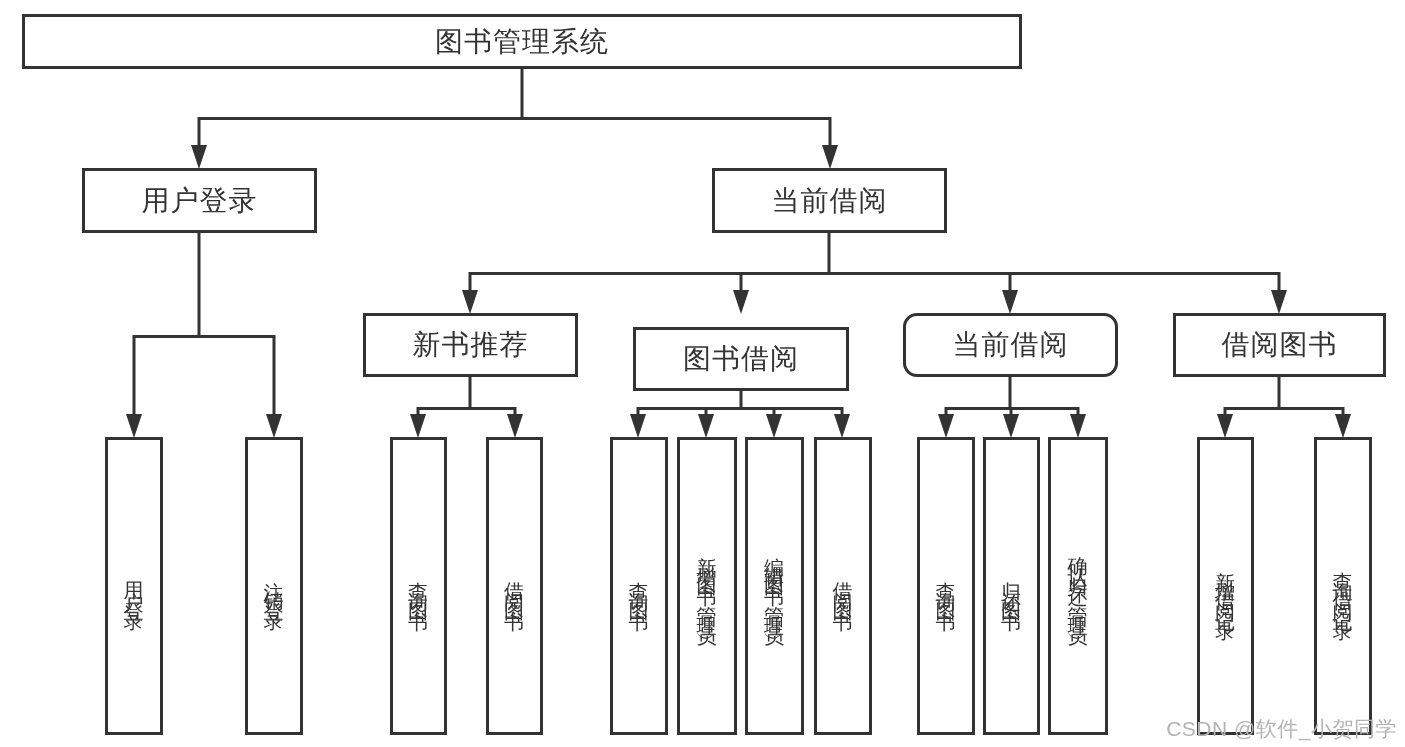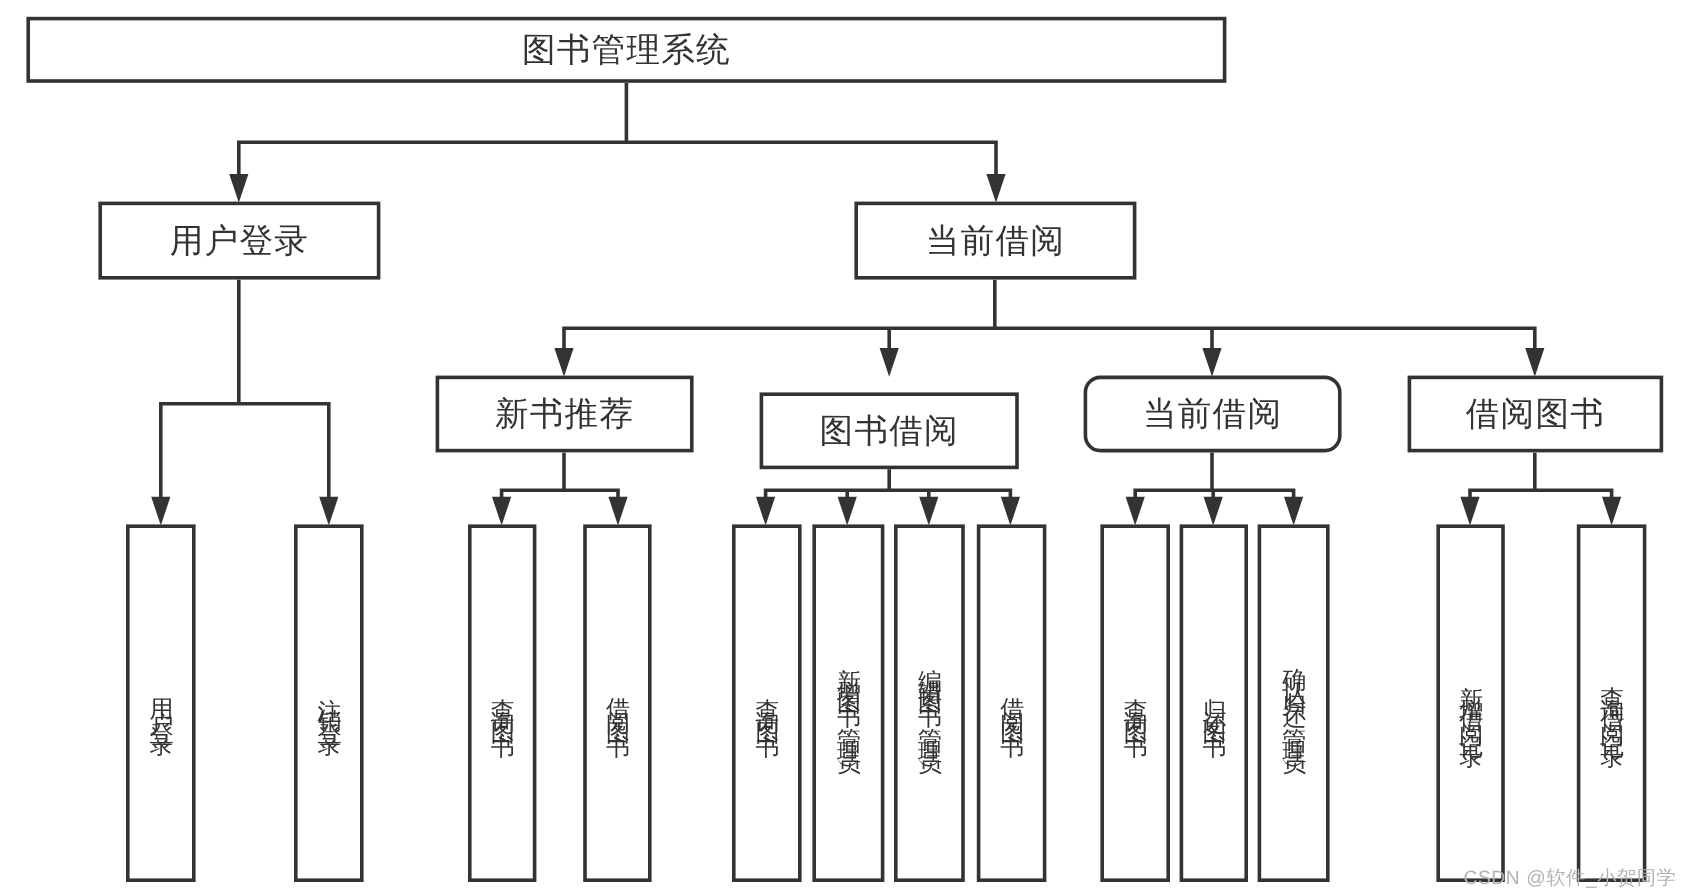--- a/index.html
+++ b/index.html
@@ -15,21 +15,21 @@
   }
   .hbox span {
     font-size:28px; letter-spacing:1px; white-space:nowrap; color:#333333;
   }
   .vbox span {
     writing-mode:vertical-rl; text-orientation:mixed;
     font-size:20px; letter-spacing:10px; line-height:1.1; color:#333333;
   }
   .watermark {
     position:absolute; right:8px; bottom:4px; z-index:5;
-    font-size:16px; color:#b3b3b3; letter-spacing:0.5px; white-space:nowrap;
+    font-size:21px; color:#b3b3b3; letter-spacing:0.5px; white-space:nowrap;
   }
 </style>
 </head>
 <body>
 
 <div class="stage">
 
   <svg class="connectors" width="1405" height="747" viewBox="0 0 1405 747">
     <g stroke="#333333" stroke-width="3" fill="none">
       <path d="M522 69 V118.5 M199 146 V118.5 H830 V146"></path>

